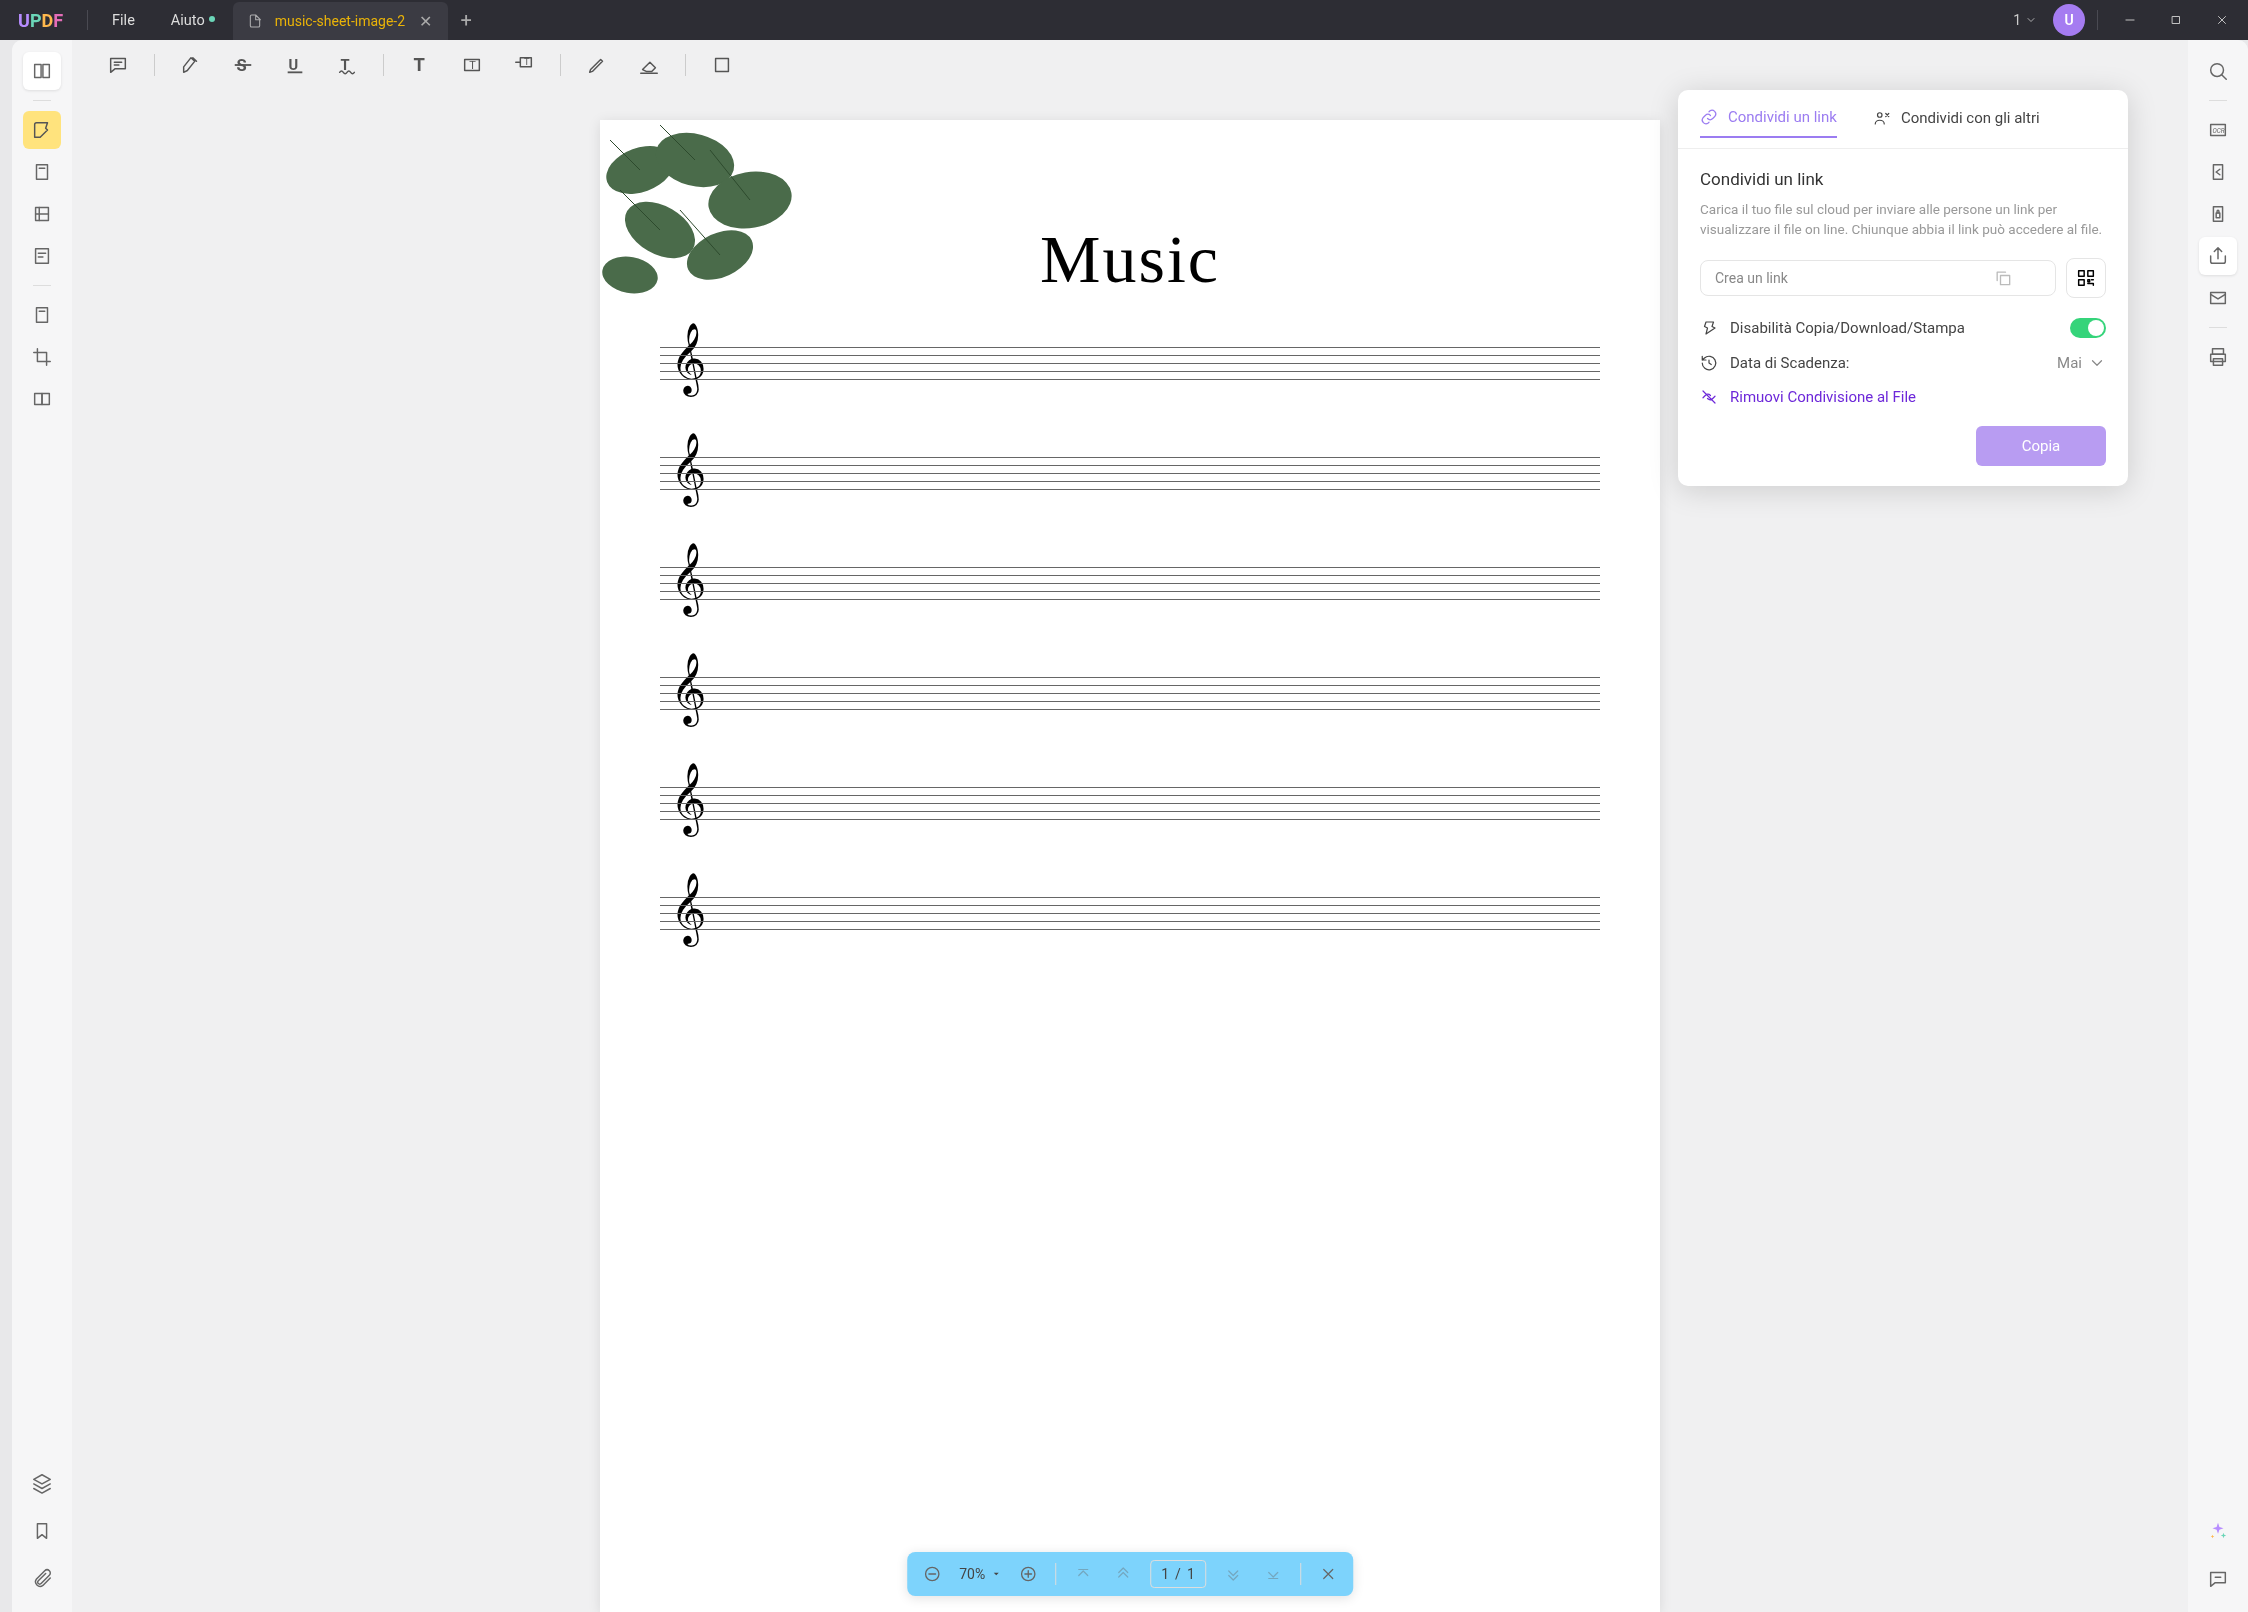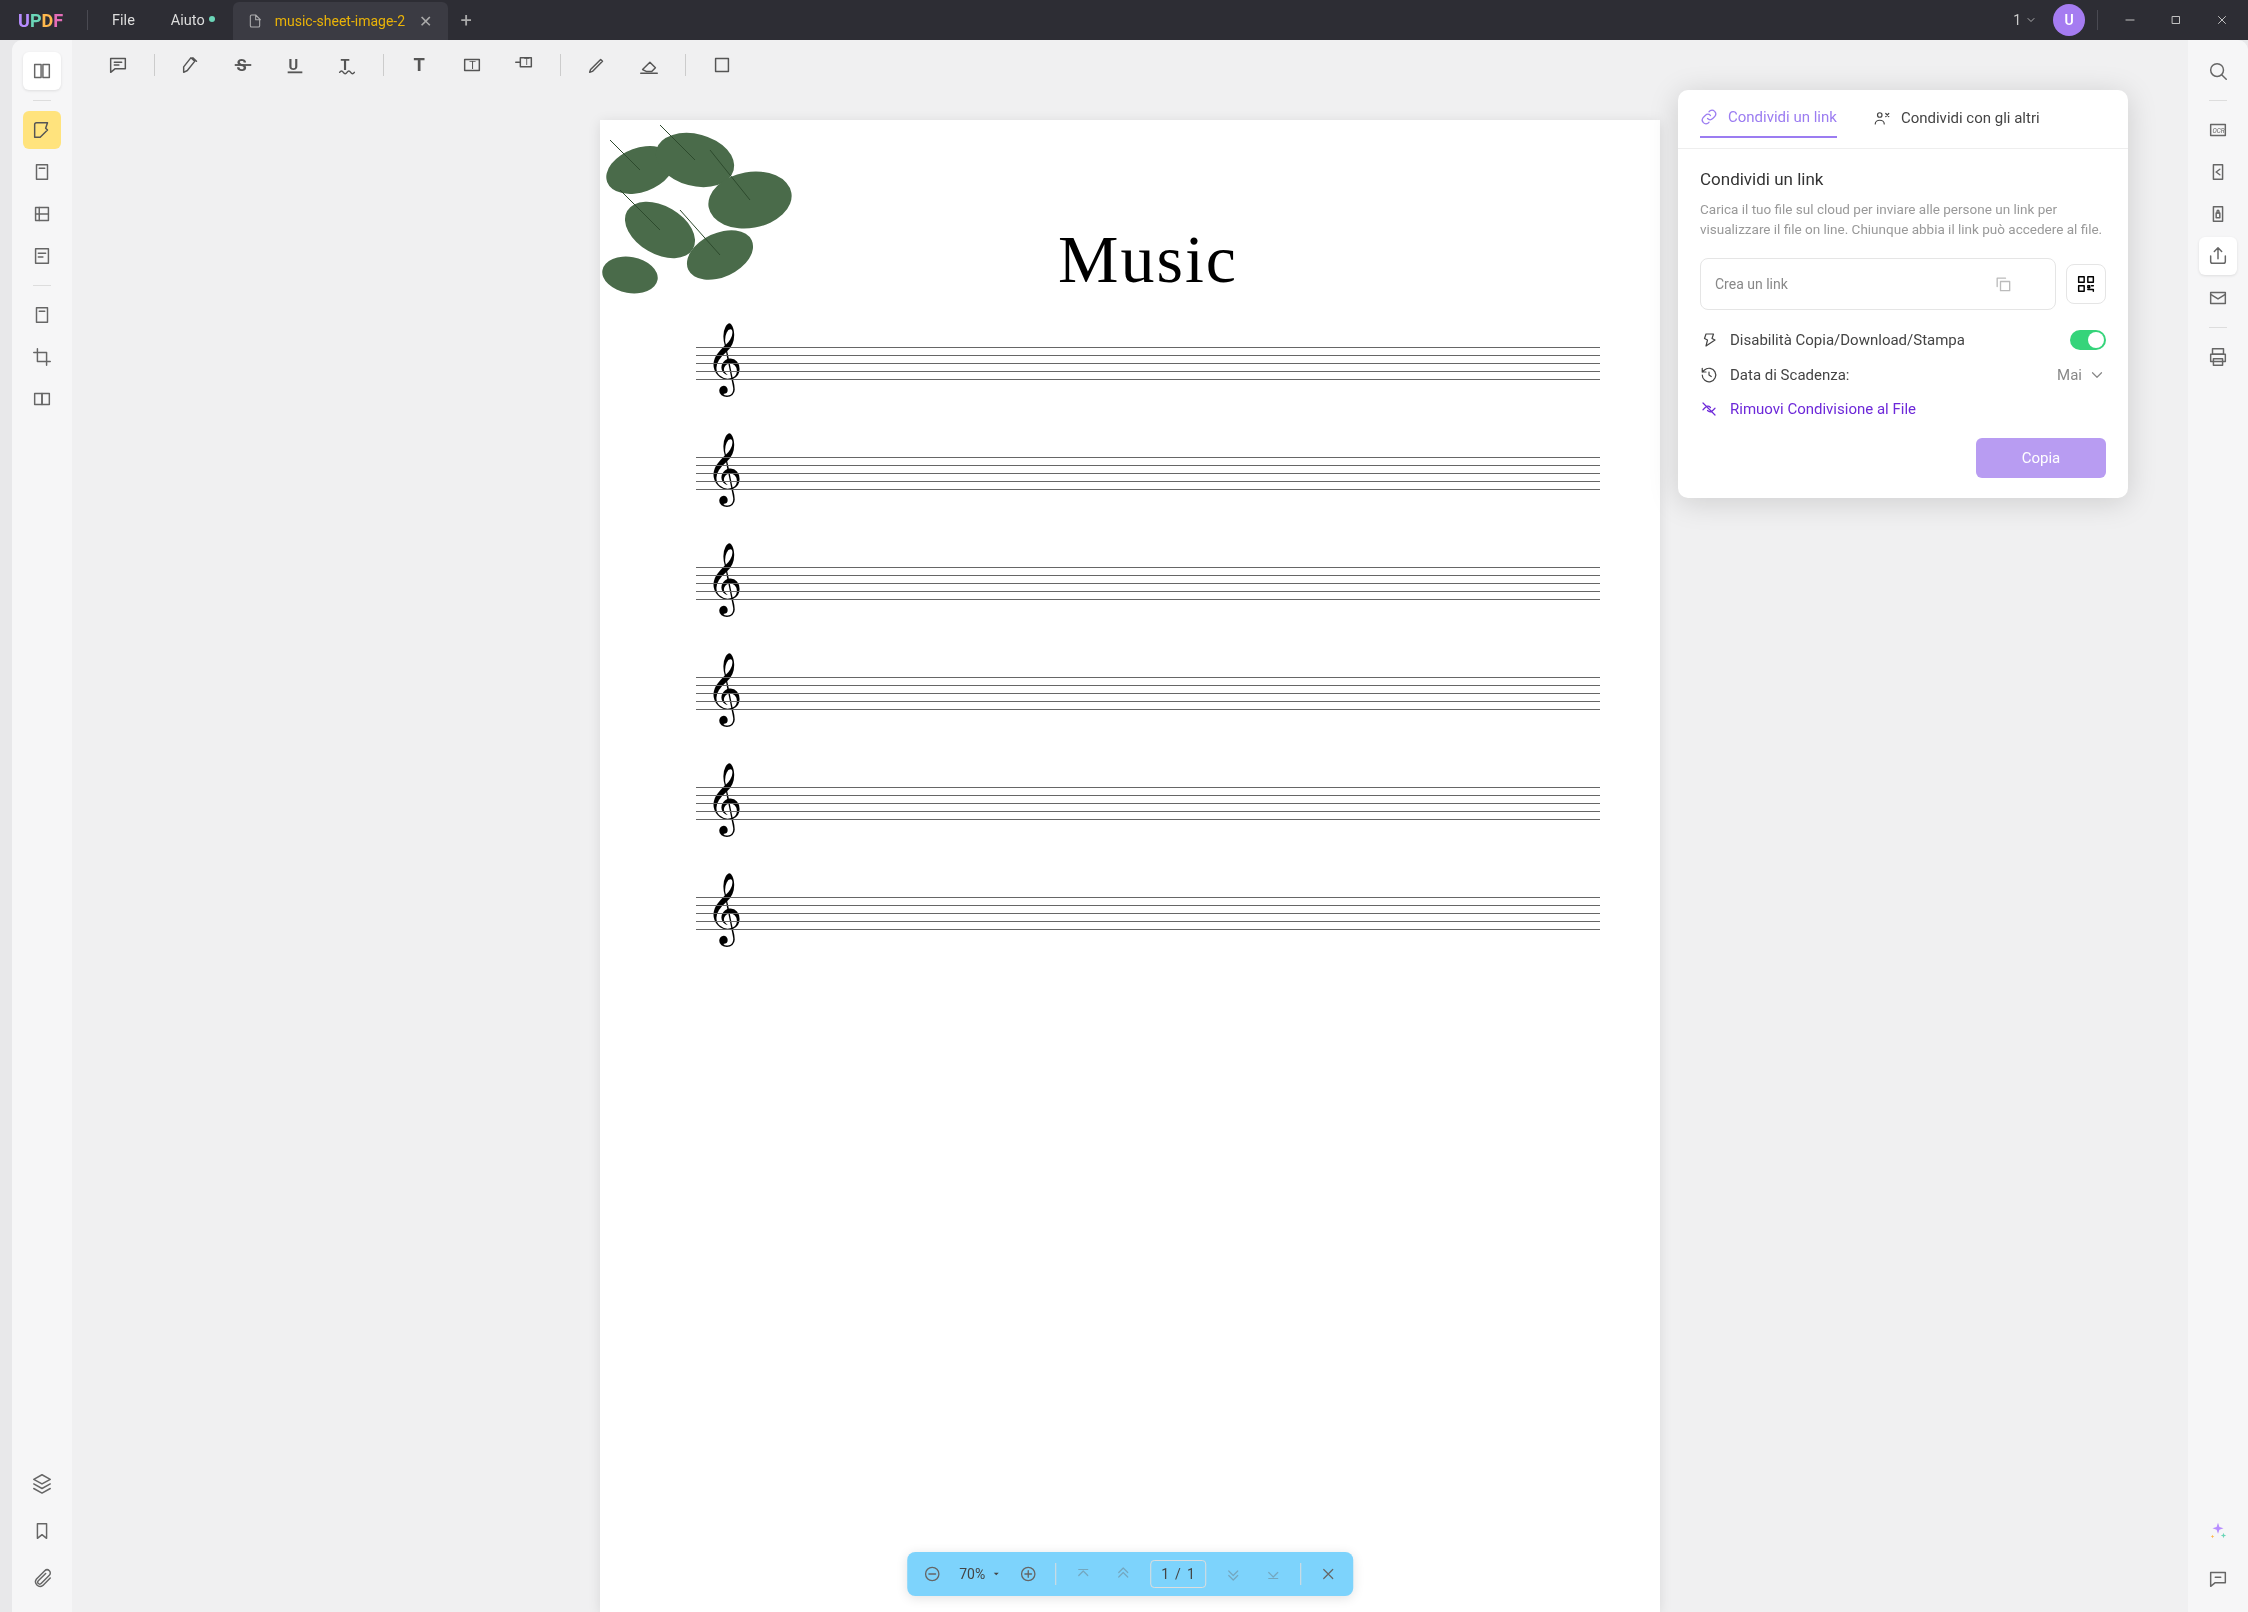--- a/index.html
+++ b/index.html
@@ -37,40 +37,40 @@
 
 
 .content { flex: 1; background: #f0f0f1; position: relative; overflow: hidden; }
 .toolbar { height: 50px; background: transparent; display: flex; align-items: center; gap: 20px; padding: 0 30px; }
 .tool-btn { width: 32px; height: 32px; display: flex; align-items: center; justify-content: center; cursor: pointer; color: #555; }
 .tool-btn svg { width: 22px; height: 22px; }
 .tool-sep { width: 1px; height: 22px; background: #ccc; }
 
 
 .doc-area { position: absolute; top: 50px; left: 0; right: 0; bottom: 0; overflow: auto; display: flex; justify-content: center; }
-.page { width: 1060px; background: #fff; margin-top: 30px; box-shadow: 0 2px 12px rgba(0,0,0,.1); position: relative; padding-bottom: 40px; padding-left: 36px; }
+.page { width: 1060px; background: #fff; margin-top: 30px; box-shadow: 0 2px 12px rgba(0,0,0,.1); position: relative; padding-bottom: 40px; }
 .leaf { position: absolute; top: 0; left: 0; width: 220px; height: 190px; }
 .music-title { font-family: Georgia, serif; font-size: 68px; text-align: center; padding-top: 100px; letter-spacing: 2px; }
 .staves { padding: 30px 60px 0 60px; }
 .staff { position: relative; height: 80px; margin-bottom: 30px; }
 .staff-lines { position: absolute; top: 18px; left: 0; right: 0; }
 .staff-lines div { height: 1px; background: #666; margin-bottom: 7px; }
 .clef { position: absolute; left: 10px; top: -2px; font-size: 62px; font-family: serif; line-height: 1; }
 
 
 .share-panel { position: absolute; top: 50px; right: 60px; width: 450px; background: #fff; border-radius: 10px; box-shadow: 0 4px 30px rgba(0,0,0,.15); z-index: 10; padding: 0 0 20px 0; }
 .share-tabs { display: flex; padding: 18px 22px 10px; gap: 36px; border-bottom: 1px solid #eee; }
 .share-tab { display: flex; align-items: center; gap: 10px; font-size: 15px; cursor: pointer; padding-bottom: 10px; color: #444; }
 .share-tab.active { color: #9b7cf1; border-bottom: 2px solid #9b7cf1; }
 .share-tab svg { width: 18px; height: 18px; }
 .share-body { padding: 20px 22px 0; }
 .share-h { font-size: 17px; color: #333; margin-bottom: 10px; }
 .share-desc { font-size: 13.5px; color: #999; line-height: 1.5; margin-bottom: 18px; }
 .link-row { display: flex; gap: 10px; align-items: center; margin-bottom: 20px; }
-.link-input { flex: 1; border: 1px solid #e5e5e5; border-radius: 8px; height: 52px; padding: 0 42px 0 14px; font-size: 14px; color: #888; position: relative; display: flex; align-items: center; justify-content: space-between; }
+.link-input { flex: 1; border: 1px solid #e5e5e5; border-radius: 8px; height: 36px; padding: 0 42px 0 14px; font-size: 14px; color: #888; position: relative; display: flex; align-items: center; justify-content: space-between; }
 .copy-icon { width: 20px; height: 20px; color: #bbb; }
 .qr-btn { width: 40px; height: 40px; border: 1px solid #e5e5e5; border-radius: 8px; display: flex; align-items: center; justify-content: center; cursor: pointer; }
 .opt-row { display: flex; align-items: center; gap: 12px; font-size: 15px; color: #444; margin-bottom: 16px; }
 .opt-row.disabled { color: #6d28d9; text-align: right; }
 .opt-row svg { width: 18px; height: 18px; flex-shrink: 0; }
 .toggle { margin-left: auto; width: 36px; height: 20px; background: #35d47a; border-radius: 10px; position: relative; cursor: pointer; }
 .toggle::after { content: ''; position: absolute; width: 16px; height: 16px; background: #fff; border-radius: 50%; top: 2px; right: 2px; }
 .expiry-val { margin-left: auto; color: #888; display: flex; align-items: center; gap: 6px; }
 .create-btn { display: block; margin: 20px 0 0 auto; width: 130px; height: 40px; background: #b89cf2; color: #fff; border: none; border-radius: 6px; font-size: 15px; cursor: pointer; }
 

